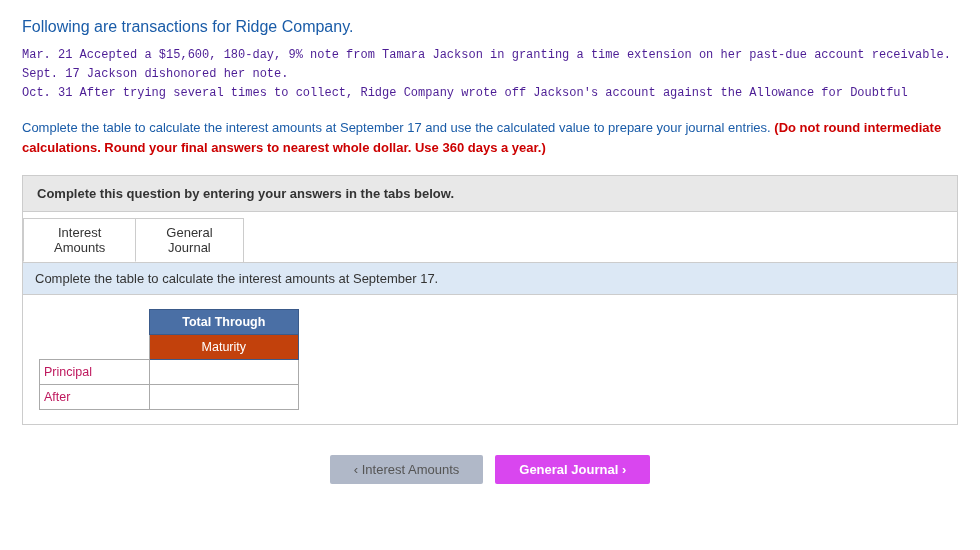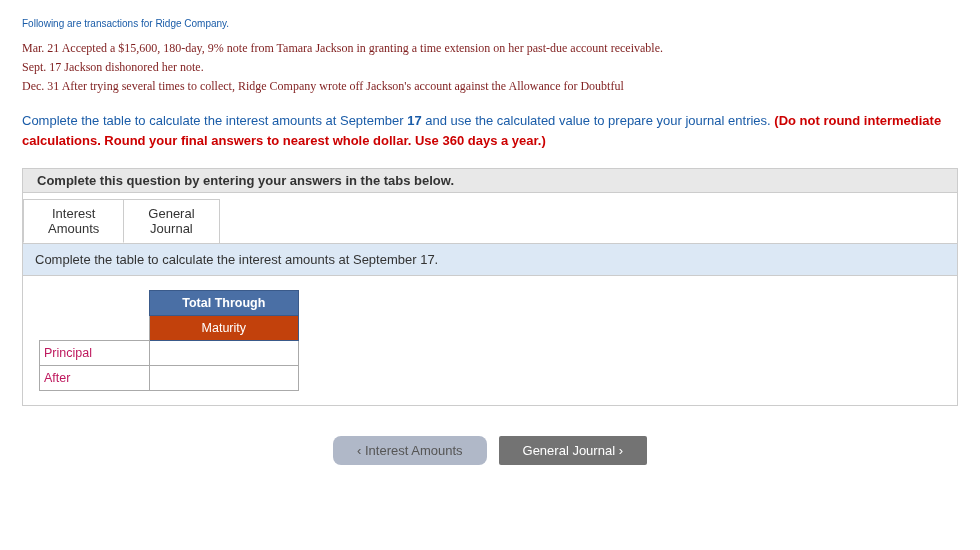--- a/index.html
+++ b/index.html
@@ -7,61 +7,61 @@
       font-family: Arial, sans-serif;
       font-size: 13px;
       background: #fff;
       color: #333;
       width: 980px;
       min-height: 550px;
       padding: 18px 22px;
     }
     .intro-text {
       color: #1a5ca8;
-      font-size: 10px;
+      font-size: 16px;
       margin-bottom: 10px;
     }
     .transactions {
-      font-family: Liberation Serif, serif;
+      font-family: Liberation Mono, monospace;
       font-size: 12px;
-      color: #7f1d1d;
+      color: #4c1d95;
       margin-bottom: 14px;
       line-height: 1.6;
     }
     .instruction-text {
       font-size: 13px;
       color: #1a5ca8;
       margin-bottom: 16px;
       line-height: 1.6;
     }
     .instruction-text .bold-red {
       color: #cc0000;
       font-weight: bold;
     }
     .question-box {
       background: #e8e8e8;
       border: 1px solid #ccc;
-      padding: 4px 14px;
+      padding: 10px 14px;
       margin-bottom: 0;
       font-size: 13px;
       font-weight: bold;
       color: #333;
     }
     .tabs-container {
       border: 1px solid #ccc;
       border-top: none;
       margin-bottom: 0;
     }
     .tabs-row {
       display: flex;
       border-bottom: 1px solid #ccc;
       background: #fff;
     }
     .tab {
-      padding: 6px 24px;
+      padding: 6px 30px;
       border: 1px solid #ccc;
       border-bottom: none;
       margin-right: -1px;
       margin-top: 6px;
       font-size: 13px;
       cursor: pointer;
       background: #fff;
       color: #333;
       text-align: center;
       min-width: 70px;
@@ -139,40 +139,40 @@
     .nav-btn {
       padding: 7px 24px;
       font-size: 13px;
       cursor: pointer;
       border: none;
       border-radius: 2px;
     }
     .nav-btn.prev {
       background: #b0b8c8;
       color: #555;
-      border-radius: 8px;
     }
     .nav-btn.next {
-      background: #737373;
+      background: #d946ef;
       color: #fff;
+      font-weight: bold;
     }
   </style>
 </head>
 <body>
 
 <p class="intro-text">Following are transactions for Ridge Company.</p>
 
 <div class="transactions">
   <div> Mar. 21 Accepted a $15,600, 180-day, 9% note from Tamara Jackson in granting a time extension on her past-due account receivable.</div>
   <div>Sept. 17 Jackson dishonored her note.</div>
-  <div> Dec. 31 After trying several times to collect, Ridge Company wrote off Jackson's account against the Allowance for Doubtful</div>
+  <div> Oct. 31 After trying several times to collect, Ridge Company wrote off Jackson's account against the Allowance for Doubtful</div>
 </div>
 
 <p class="instruction-text">
-  <span>Complete the table to calculate the interest amounts at September </span><span style="font-weight:bold;">17</span><span> and use the calculated value to prepare your journal entries. </span><span class="bold-red">(Do not round intermediate calculations. Round your final answers to nearest whole dollar. Use 360 days a year.)</span>
+  <span>Complete the table to calculate the interest amounts at September </span><span style="font-weight:normal;">17</span><span> and use the calculated value to prepare your journal entries. </span><span class="bold-red">(Do not round intermediate calculations. Round your final answers to nearest whole dollar. Use 360 days a year.)</span>
 </p>
 
 <div class="question-box">
   <span>Complete this question by entering your answers in the tabs below.</span>
 </div>
 
 <div class="tabs-container">
   <div class="tabs-row">
     <div class="tab active">
       Interest<br>Amounts

